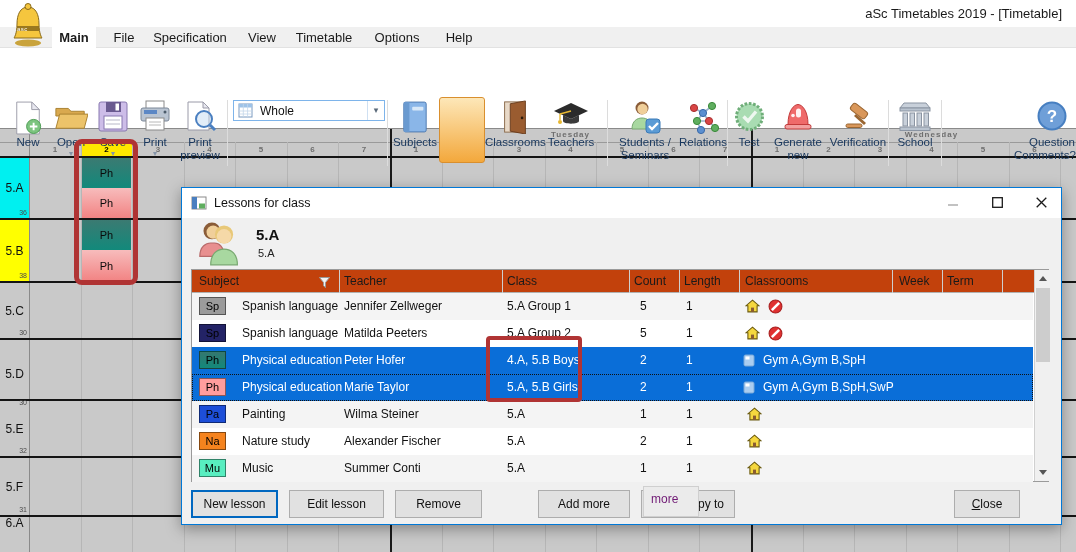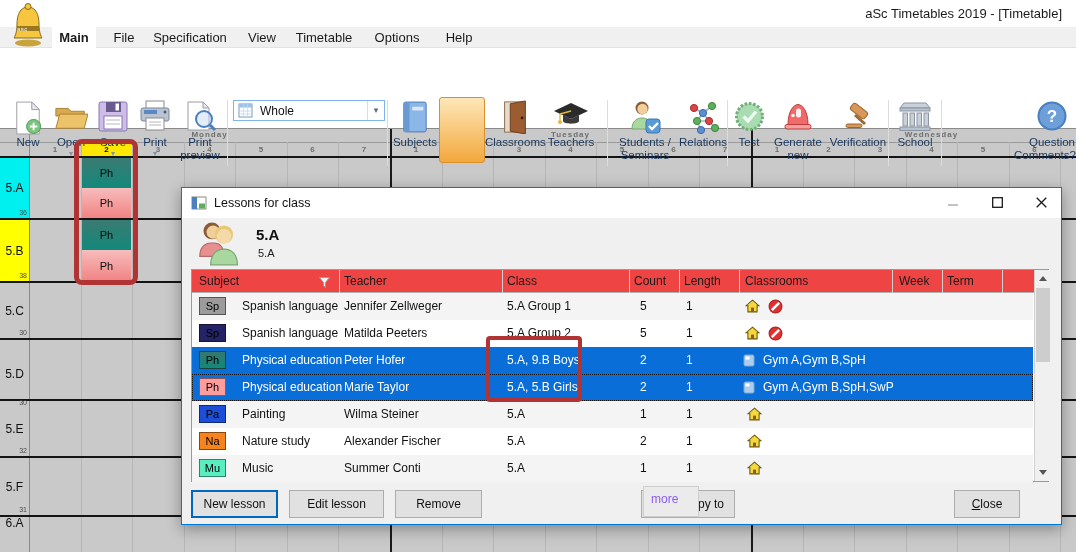--- a/index.html
+++ b/index.html
@@ -51,52 +51,51 @@
 
   
   .dlg{position:absolute;left:181px;top:187px;width:881px;height:338px;background:#f0f0f0;
        border:1px solid #0078d7;z-index:40;box-shadow:0 4px 14px rgba(0,0,0,.35)}
   .dtitlebar{position:absolute;left:0;top:0;width:100%;height:30px;background:#fff}
   .dtitle{position:absolute;left:32px;top:8px;font-size:12.5px;color:#111}
   .wc{position:absolute;top:0;width:44px;height:29px;text-align:center;line-height:29px}
   .dheading{position:absolute;left:74px;top:38px;font-size:15px;font-weight:bold;color:#111}
   .dsub{position:absolute;left:76px;top:59px;font-size:11px;color:#222}
   .tbl{position:absolute;left:9px;top:81px;width:858px;height:213px;background:#fff;border:1px solid #9a9a9a}
-  .thead{position:absolute;left:0;top:0;width:100%;height:23px;background:#ef4444;border-bottom:1px solid #b0b0b0}
+  .thead{position:absolute;left:0;top:0;width:100%;height:23px;background:#c2410c;border-bottom:1px solid #b0b0b0}
   .thl{position:absolute;top:4px;font-size:12px;color:#1a1a1a;white-space:nowrap}
   .vsep{position:absolute;top:0;height:23px;width:1px;background:#cfcfcf}
   .trow{position:absolute;left:0;width:841px;height:27px;font-size:12px;color:#111}
   .trow.odd{background:#f4f4f4}
   .trow.sel{background:#0a6ed8;color:#fff}
   .trow.foc{outline:1px dotted #101010;outline-offset:-1px}
   .badge{position:absolute;left:7px;top:4px;width:27px;height:18px;border:1px solid rgba(0,0,0,.45);
          font-size:11px;color:#000;text-align:center;line-height:17px}
   .cell{position:absolute;top:0;line-height:27px;white-space:nowrap}
   .c-sub{left:50px}.c-tea{left:152px}.c-cls{left:315px}.c-cnt{left:448px}.c-len{left:494px}.c-roomtx{left:571px}
   .ri{position:absolute;top:6px}
   .sbar{position:absolute;left:842px;top:0;width:16px;height:211px;background:#f0f0f0;border-left:1px solid #d0d0d0}
   .sarr{position:absolute;left:4px;width:0;height:0;border-left:4px solid transparent;border-right:4px solid transparent}
   .sthumb{position:absolute;left:1px;top:18px;width:14px;height:74px;background:#cdcdcd}
   .btn{position:absolute;top:302px;height:28px;background:#e1e1e1;border:1px solid #adadad;
        font-size:12px;color:#111;text-align:center;line-height:26px}
   .btn.focus{border:2px solid #0067c0;line-height:24px}
   .ufl{display:block;}
   .ufl::first-letter{text-decoration:underline}
   .overlaybox{position:absolute;left:1px;top:-5px;width:56px;height:31px;background:#ebebeb;border:1px solid #cfcfcf;z-index:2}
-  .overlaybox span{position:absolute;left:7px;bottom:4px;font-size:12px;color:#8b5cf6}
+  .overlaybox span{position:absolute;left:7px;bottom:4px;font-size:12px;color:#701a75}
   .copylbl{position:absolute;right:10px;top:0;line-height:26px}
 </style>
 </head>
 <body>
 
 <div id="app">
 
   <div class="a grid">
 
-    <div class="gday" style="left:29px;width:361px">Monday</div>
     <div class="gday" style="left:390px;width:361px">Tuesday</div>
     <div class="gday" style="left:751px;width:361px">Wednesday</div>
 
     <div class="gper" style="left:29px;width:52px">1</div>
     <div class="gper hl" style="left:81px;width:51px">2</div>
     <div class="gper" style="left:132px;width:52px">3</div>
     <div class="gper" style="left:184px;width:51px">4</div>
     <div class="gper" style="left:235px;width:52px">5</div>
     <div class="gper" style="left:287px;width:51px">6</div>
     <div class="gper" style="left:338px;width:52px">7</div>
@@ -501,21 +500,21 @@
         <span class="ri" style="left:576px"><svg width="15" height="15" viewBox="0 0 14 14">
               <circle cx="7" cy="7" r="6" fill="#e03030" stroke="#a82020"></circle>
               <rect x="2.2" y="5.8" width="9.6" height="2.4" fill="#fff" transform="rotate(-45 7 7)"></rect>
             </svg></span>
       </div>
 
       <div class="trow sel" style="top:77px">
         <span class="badge" style="background:linear-gradient(#35776f,#12897b)">Ph</span>
         <span class="cell c-sub">Physical education</span>
         <span class="cell c-tea">Peter Hofer</span>
-        <span class="cell c-cls">5.A, 9.B Boys</span>
+        <span class="cell c-cls">4.A, 5.B Boys</span>
         <span class="cell c-cnt">2</span>
         <span class="cell c-len">1</span>
         <span class="ri" style="left:551px;top:7px"><svg width="12" height="13" viewBox="0 0 12 13">
               <rect x="1" y="1" width="10" height="11" rx="1.5" fill="#aacdf0" stroke="#78a8d8"></rect>
               <rect x="2.5" y="2.5" width="4" height="3" fill="#fff"></rect>
             </svg></span>
         <span class="cell c-roomtx">Gym A,Gym B,SpH</span>
       </div>
 
       <div class="trow sel foc" style="top:104px">
@@ -574,20 +573,21 @@
       <div class="sbar">
         <span class="sarr" style="top:6px;border-bottom:5px solid #555"></span>
         <div class="sthumb"></div>
         <span class="sarr" style="bottom:6px;border-top:5px solid #555"></span>
       </div>
     </div>
 
     <div class="btn focus" style="left:9px;width:87px">New lesson</div>
     <div class="btn" style="left:107px;width:95px">Edit lesson</div>
     <div class="btn" style="left:213px;width:87px">Remove</div>
+    <div class="btn" style="left:356px;width:92px">Add more</div>
     <div class="btn" style="left:459px;width:94px">
       <span class="copylbl">Copy to</span>
       <div class="overlaybox">
         <span>more</span>
       </div>
     </div>
     <div class="btn" style="left:772px;width:66px">
       <span class="ufl">Close</span>
     </div>
   </div>

